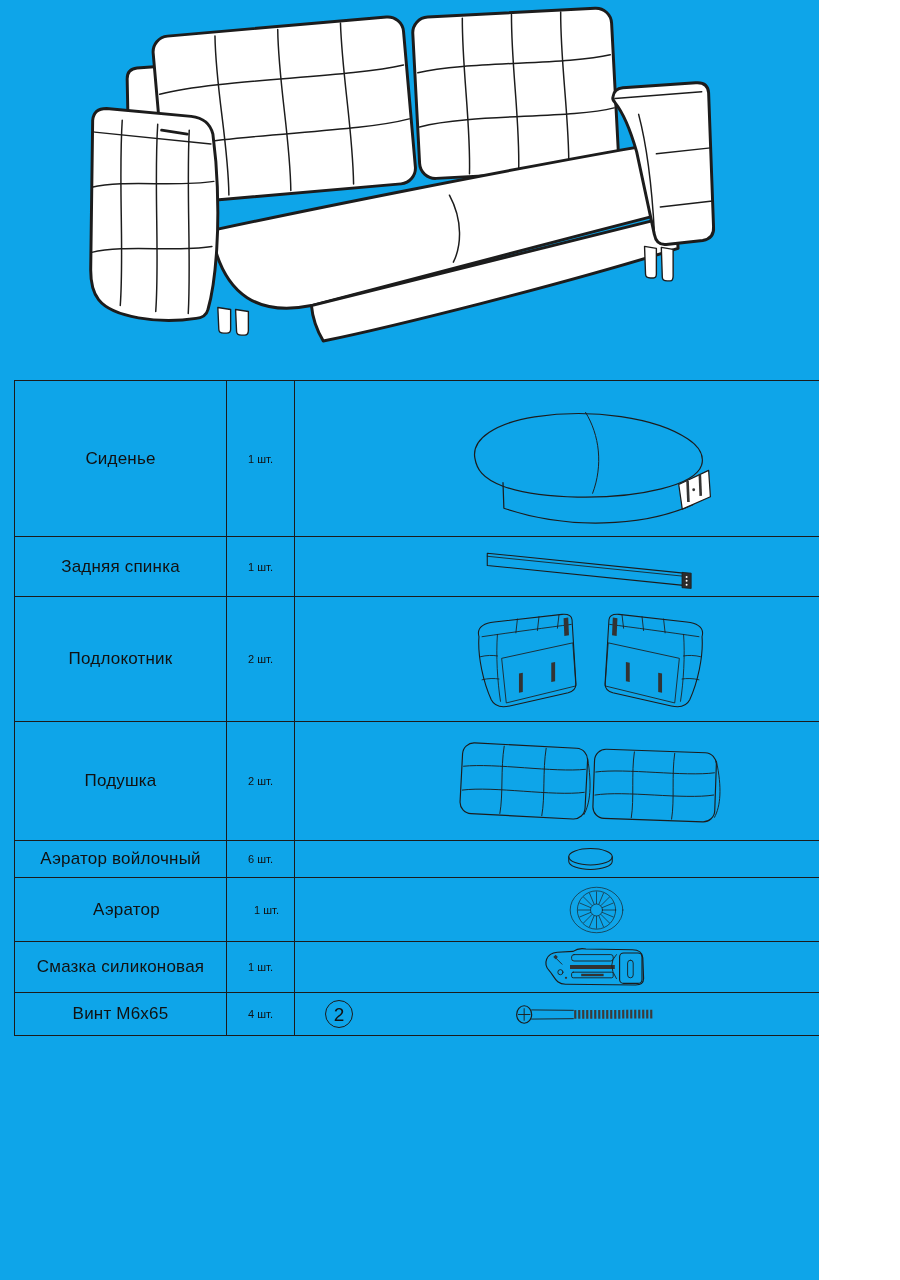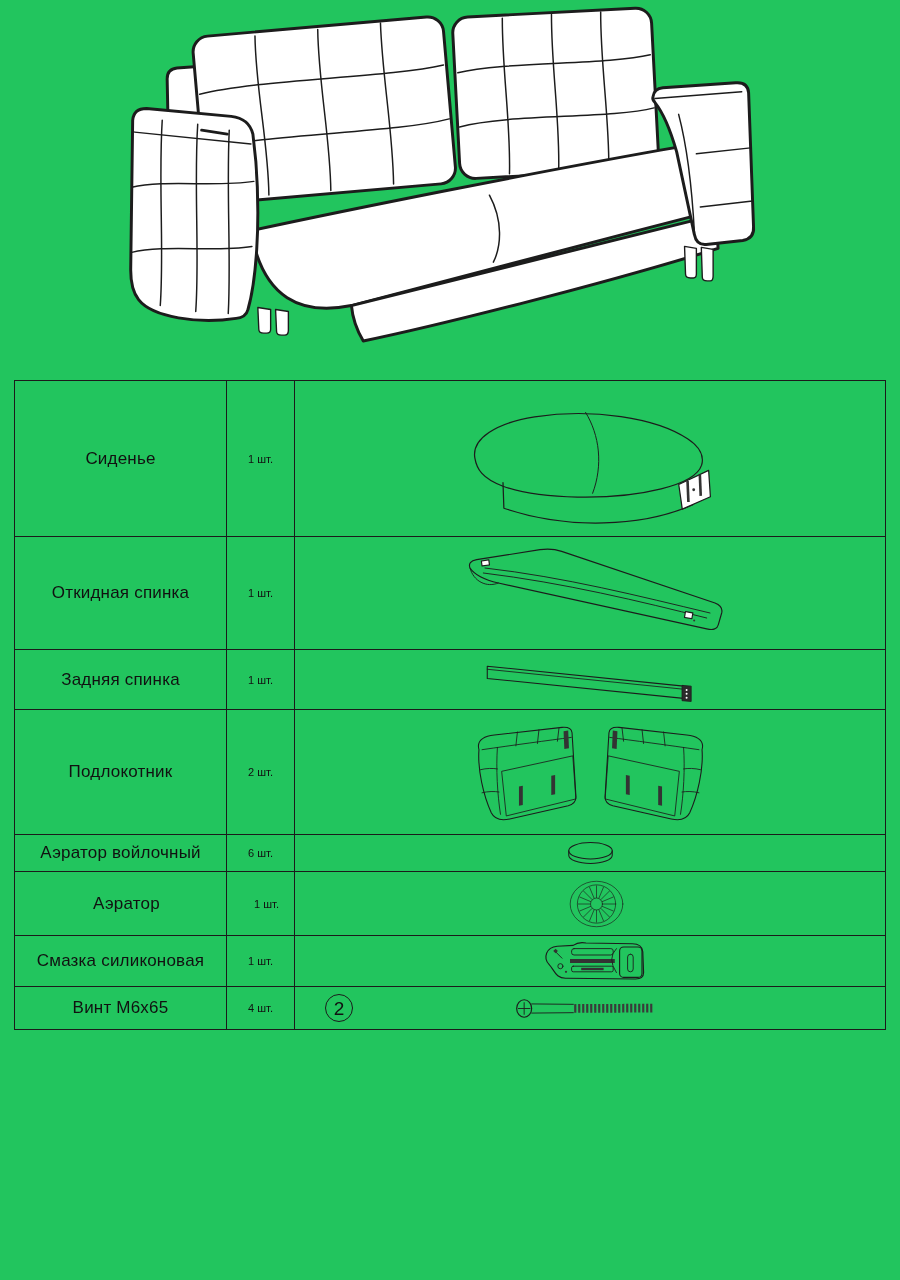--- a/index.html
+++ b/index.html
@@ -1,19 +1,19 @@
 <!DOCTYPE html>
 <html><head>
 <meta charset="utf-8">
 <style>
   html,body{margin:0;padding:0;background:#ffffff;}
   .page{
     position:relative;
-    width:900px;height:1280px;
-    background:#22c55e;
+    width:819px;height:1280px;
+    background:#0ea5e9;
     font-family:"Liberation Sans", sans-serif;
     color:#111;
     overflow:hidden;
   }
   .hero{
     display:block;
     margin:4px auto 0 auto;
     width:690px;height:340px;
   }
   table.parts{
@@ -149,35 +149,20 @@
           <path class="ln2" d="M160,22 C176,48 180,82 168,114"></path>
           <path class="ln" d="M66,102 L67,131 C140,156 226,152 282,127 L284,98"></path>
           <path class="wfill" d="M266,104 L300,88 L302,118 L270,132 Z"></path>
           <path d="M276,100 L277,124" stroke="#333" stroke-width="3" fill="none"></path>
           <path d="M290,93 L291,117" stroke="#333" stroke-width="3" fill="none"></path>
           <circle cx="283" cy="110" r="1.6" class="dark"></circle>
         </svg>
       </td>
     </tr>
 
-    <tr class="r2">
-      <td class="name">Откидная спинка</td>
-      <td class="qty">1 шт.</td>
-      <td class="fig">
-        <svg width="300" height="100" viewBox="0 0 360 120">
-          <path class="ln" d="M36,30 Q33,22 44,20 L120,8 Q134,6 146,10 L330,72 Q340,76 338,84 L334,98 Q332,106 320,103 L70,48 Q44,42 36,30 Z"></path>
-          <path class="ln2" d="M36,30 C40,46 56,54 70,48"></path>
-          <path class="ln2" d="M54,30 C150,41 240,64 324,84"></path>
-          <path class="ln2" d="M52,36 C150,48 240,70 320,90"></path>
-          <rect x="50" y="21" width="9" height="6" class="wfill" transform="rotate(-8 54 24)"></rect>
-          <rect x="294" y="83" width="9" height="7" class="wfill" transform="rotate(10 298 86)"></rect>
-          <circle cx="305" cy="93" r="1.2" class="dark"></circle>
-        </svg>
-      </td>
-    </tr>
 
     <tr class="r3">
       <td class="name">Задняя спинка</td>
       <td class="qty">1 шт.</td>
       <td class="fig">
         <svg width="230" height="46" viewBox="0 0 300 60">
           <path class="ln" d="M16,12 L272,38 L272,54 L16,28 Z"></path>
           <path class="ln2" d="M16,16 L272,42"></path>
           <path d="M270,37 L282,38 L282,58 L270,57 Z" fill="#2c2c2c" stroke="#1c1c1c" stroke-width="1"></path>
           <circle cx="276" cy="43" r="1.3" fill="#fff"></circle>
@@ -207,20 +192,44 @@
               <path d="M134,70 L139,69 L139,94 L134,95 Z" class="dark"></path>
               <path d="M150,12 L156,11 L157,34 L151,35 Z" class="dark"></path>
             </g>
           </defs>
           <use href="#armL"></use>
           <use href="#armL" transform="translate(370,0) scale(-1,1)"></use>
         </svg>
       </td>
     </tr>
 
+    <tr class="r5">
+      <td class="name">Подушка</td>
+      <td class="qty">2 шт.</td>
+      <td class="fig">
+        <svg width="280" height="92" viewBox="0 0 340 110">
+          <g transform="translate(16,8) rotate(3)">
+            <rect class="ln" x="0" y="0" width="152" height="86" rx="14"></rect>
+            <path class="ln2" d="M50,2 C47,30 52,60 49,84"></path>
+            <path class="ln2" d="M101,2 C98,30 103,60 100,84"></path>
+            <path class="ln2" d="M2,29 C40,23 112,31 150,25"></path>
+            <path class="ln2" d="M2,58 C40,51 112,60 150,53"></path>
+            <path class="ln2" d="M152,12 C159,44 158,66 151,80"></path>
+          </g>
+          <g transform="translate(176,16) rotate(2)">
+            <rect class="ln" x="0" y="0" width="148" height="84" rx="14"></rect>
+            <path class="ln2" d="M48,2 C45,29 50,58 47,82"></path>
+            <path class="ln2" d="M97,2 C94,29 99,58 96,82"></path>
+            <path class="ln2" d="M2,28 C38,22 110,30 146,24"></path>
+            <path class="ln2" d="M2,56 C38,49 110,58 146,51"></path>
+            <path class="ln2" d="M148,10 C156,42 155,64 148,78"></path>
+          </g>
+        </svg>
+      </td>
+    </tr>
 
 
     <tr class="r7">
       <td class="name">Аэратор войлочный</td>
       <td class="qty">6 шт.</td>
       <td class="fig">
         <svg width="63" height="30" viewBox="0 0 84 40">
           <ellipse class="ln" cx="42" cy="17" rx="29" ry="11"></ellipse>
           <path class="ln" d="M13,17 L13,23 A29 11 0 0 0 71 23 L71,17"></path>
         </svg>

